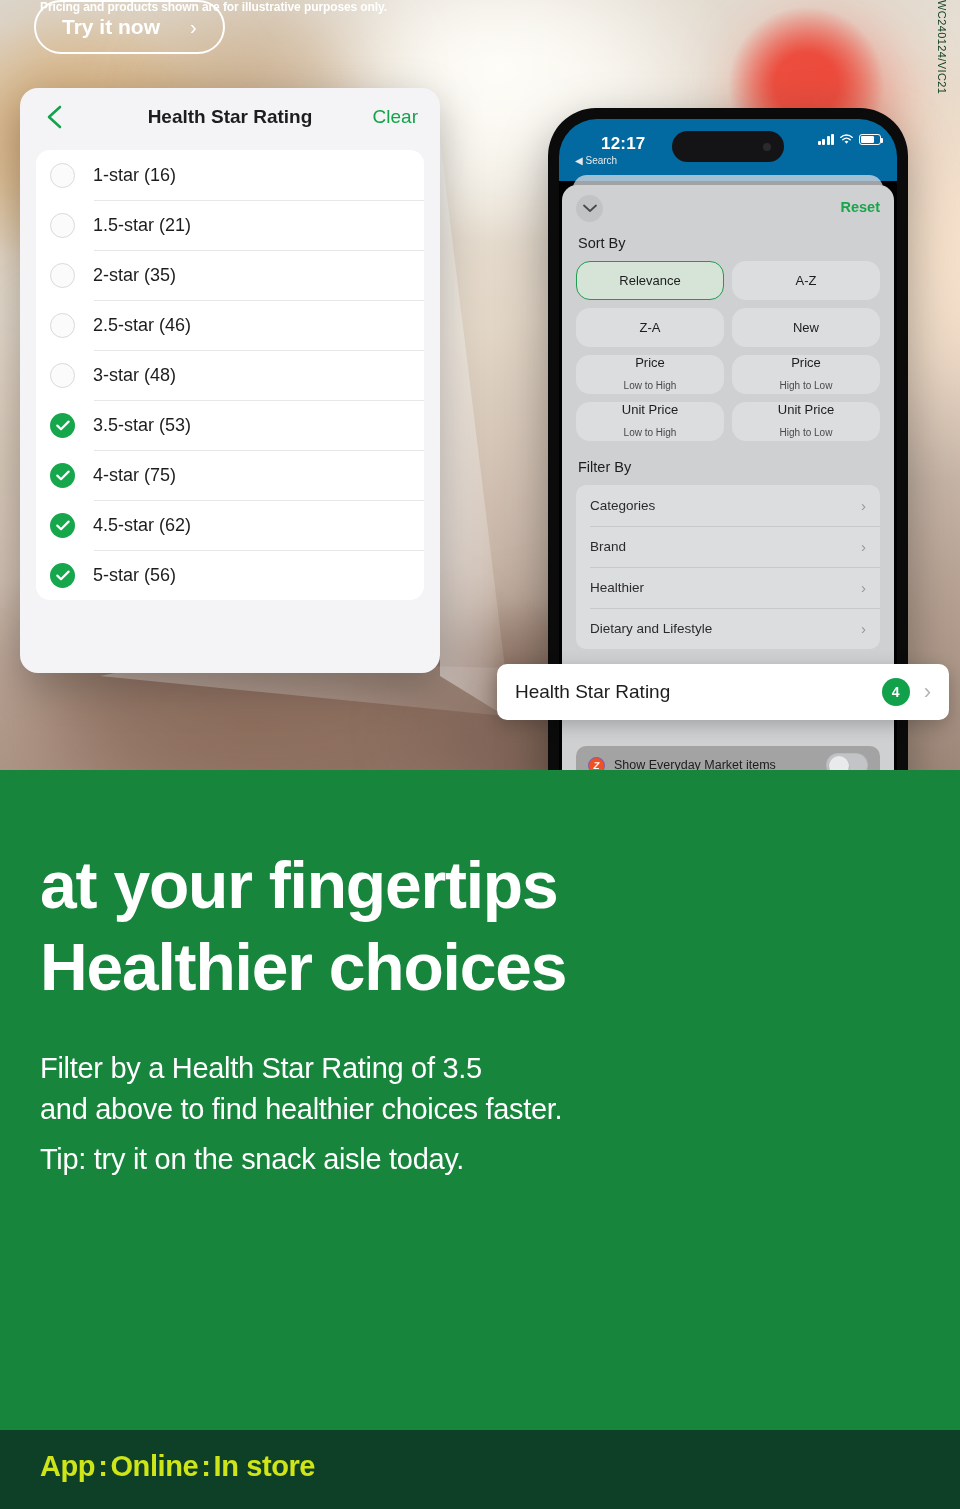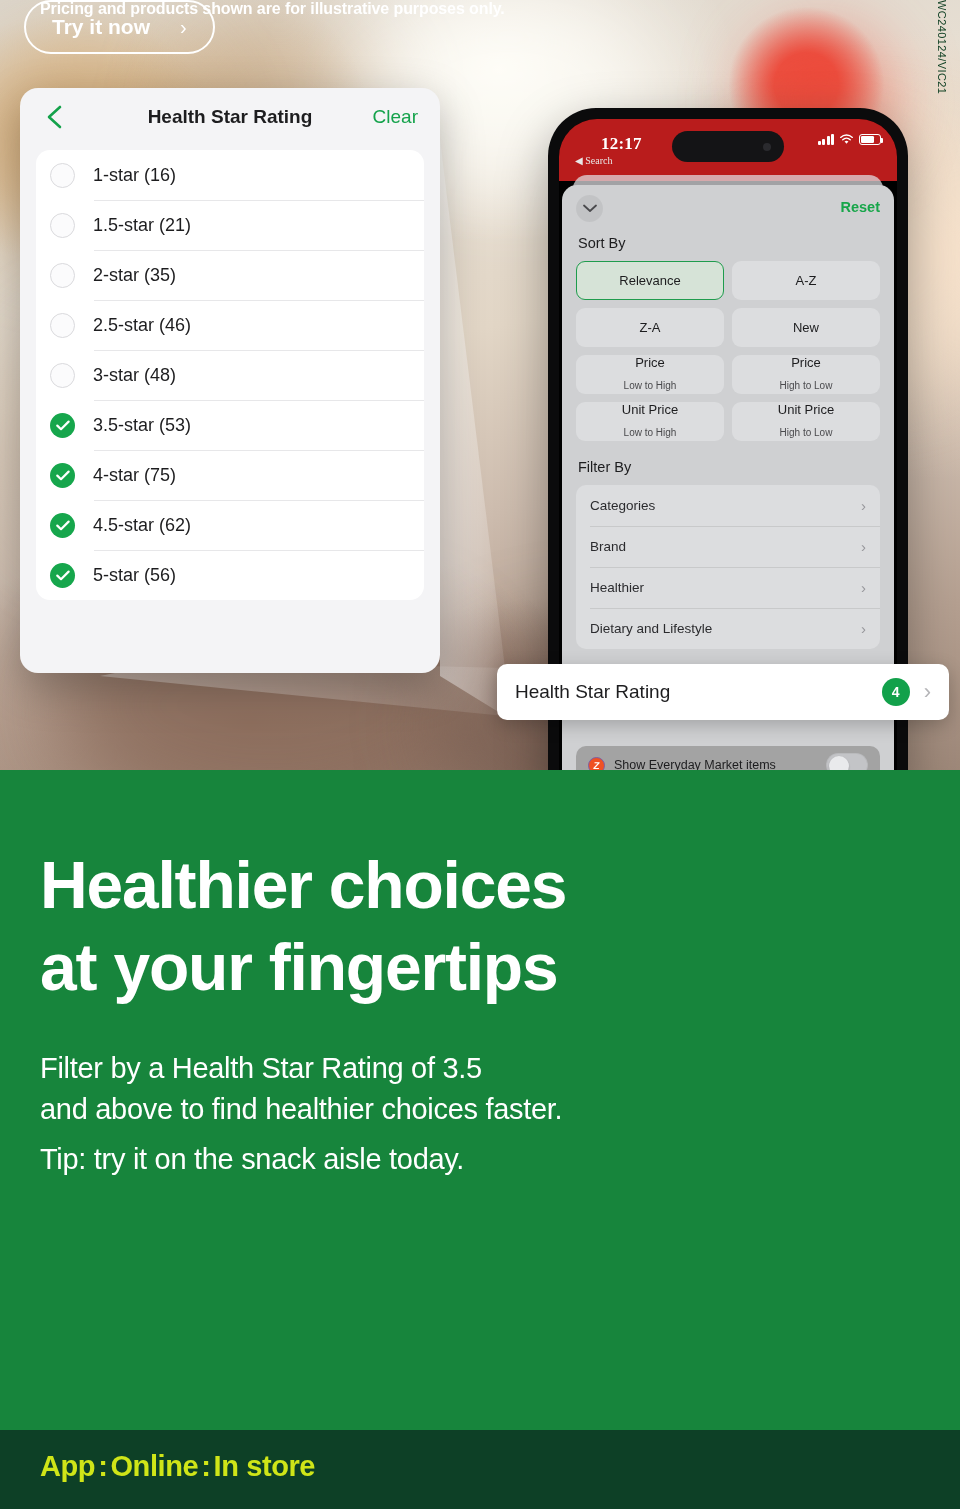--- a/index.html
+++ b/index.html
@@ -51,21 +51,21 @@
     box-shadow: 0 18px 50px rgba(0,0,0,0.35);
     overflow: hidden;
   }
   #phone-screen {
     position: absolute; left: 11px; top: 11px; width: 338px; height: 669px;
     background: #000;
     border-radius: 38px 38px 0 0;
     overflow: hidden;
   }
   #status-bar {
-    position: relative; height: 62px; background: #b91c1c; color: #fff; font-family: Liberation Serif, serif;
+    position: relative; height: 62px; background: #0369a1; color: #fff;
   }
   #status-time {
     position: absolute; left: 42px; top: 15px;
     font-size: 17px; font-weight: bold; letter-spacing: 0.2px;
   }
   #status-search {
     position: absolute; left: 16px; top: 36px;
     font-size: 10px; color: #e8e8e8; font-weight: 500;
   }
   #dynamic-island {
@@ -122,21 +122,21 @@
   }
   .sheet-section-label {
     font-size: 14.5px; color: #1d1d1f; font-weight: 500;
     margin: 2px 0 10px 16px;
   }
   #sort-grid {
     display: grid; grid-template-columns: 1fr 1fr; gap: 8px;
     padding: 0 14px;
   }
   .sort-chip {
-    height: 39px; border-radius: 9px; background: #dcdddf;
+    height: 39px; border-radius: 14px; background: #dcdddf;
     display: flex; flex-direction: column; align-items: center; justify-content: center;
     border: 1px solid transparent;
   }
   .sort-chip .t1 { font-size: 13px; color: #1d1d1f; font-weight: 500; line-height: 1.05; }
   .sort-chip .t2 { font-size: 10px; color: #4a4a4d; line-height: 1.25; margin-top:10px;}
   .sort-chip.selected { background: #d6e3d7; border: 1.3px solid #1f9c4d; }
 
   #filterby-label { margin-top: 18px; }
 
   #filter-list {
@@ -241,30 +241,30 @@
     font-size: 66px; line-height: 1.24; font-weight: bold; color: #fff;
     letter-spacing: -1.2px;
   }
   #headline div { white-space: nowrap; }
   #body-copy {
     position: absolute; left: 40px; top: 278px;
     font-size: 29px; line-height: 1.4; color: #fff; letter-spacing: -0.3px;
   }
   #body-copy .para2 { margin-top: 10px; }
   #cta {
-    position: absolute; left: 24px; top: 1283px - 770px;
+    position: absolute; left: 34px; top: 1283px - 770px;
     height: 54px; padding: 0 26px; border: 2.4px solid #fff; border-radius: 28px;
     display: flex; align-items: center; gap: 30px;
     background: transparent;
   }
   #cta-label { font-size: 21px; font-weight: bold; color: #fff; }
   #cta-chev { font-size: 20px; color: #fff; }
   #legal {
     position: absolute; left: 40px; top: 1394px - 770px;
-    font-size: 16px; color: #fff; font-weight: 600; letter-spacing: -0.1px;
+    font-size: 12px; color: #fff; font-weight: 600; letter-spacing: -0.1px;
   }
   #code {
     position: absolute; right: 12px; top: 1275px - 770px;
     font-size: 11px; color: #0e3f22; letter-spacing: 0.4px;
     writing-mode: vertical-rl; text-orientation: mixed;
   }
   #footer {
     position: absolute; left: 0; top: 1430px; width: 960px; height: 79px;
     background: #0d4026;
   }
@@ -486,22 +486,22 @@
               <path d="M1.3 5.6 5 9.2 12.6 1.6" stroke="#fff" stroke-width="2.2" fill="none" stroke-linecap="round" stroke-linejoin="round"></path>
             </svg>
         </span>
         <span class="zc-label">5-star (56)</span>
       </div>
     </div>
   </div>
 
   <div id="green">
     <div id="headline">
+      <div>at your fingertips</div>
       <div>Healthier choices</div>
-      <div>at your fingertips</div>
     </div>
     <div id="body-copy">
       <div>Filter by a Health Star Rating of 3.5</div>
       <div>and above to find healthier choices faster.</div>
       <div class="para2">Tip: try it on the snack aisle today.</div>
     </div>
   </div>
 
   <div id="cta">
     <span id="cta-label">Try it now</span>

